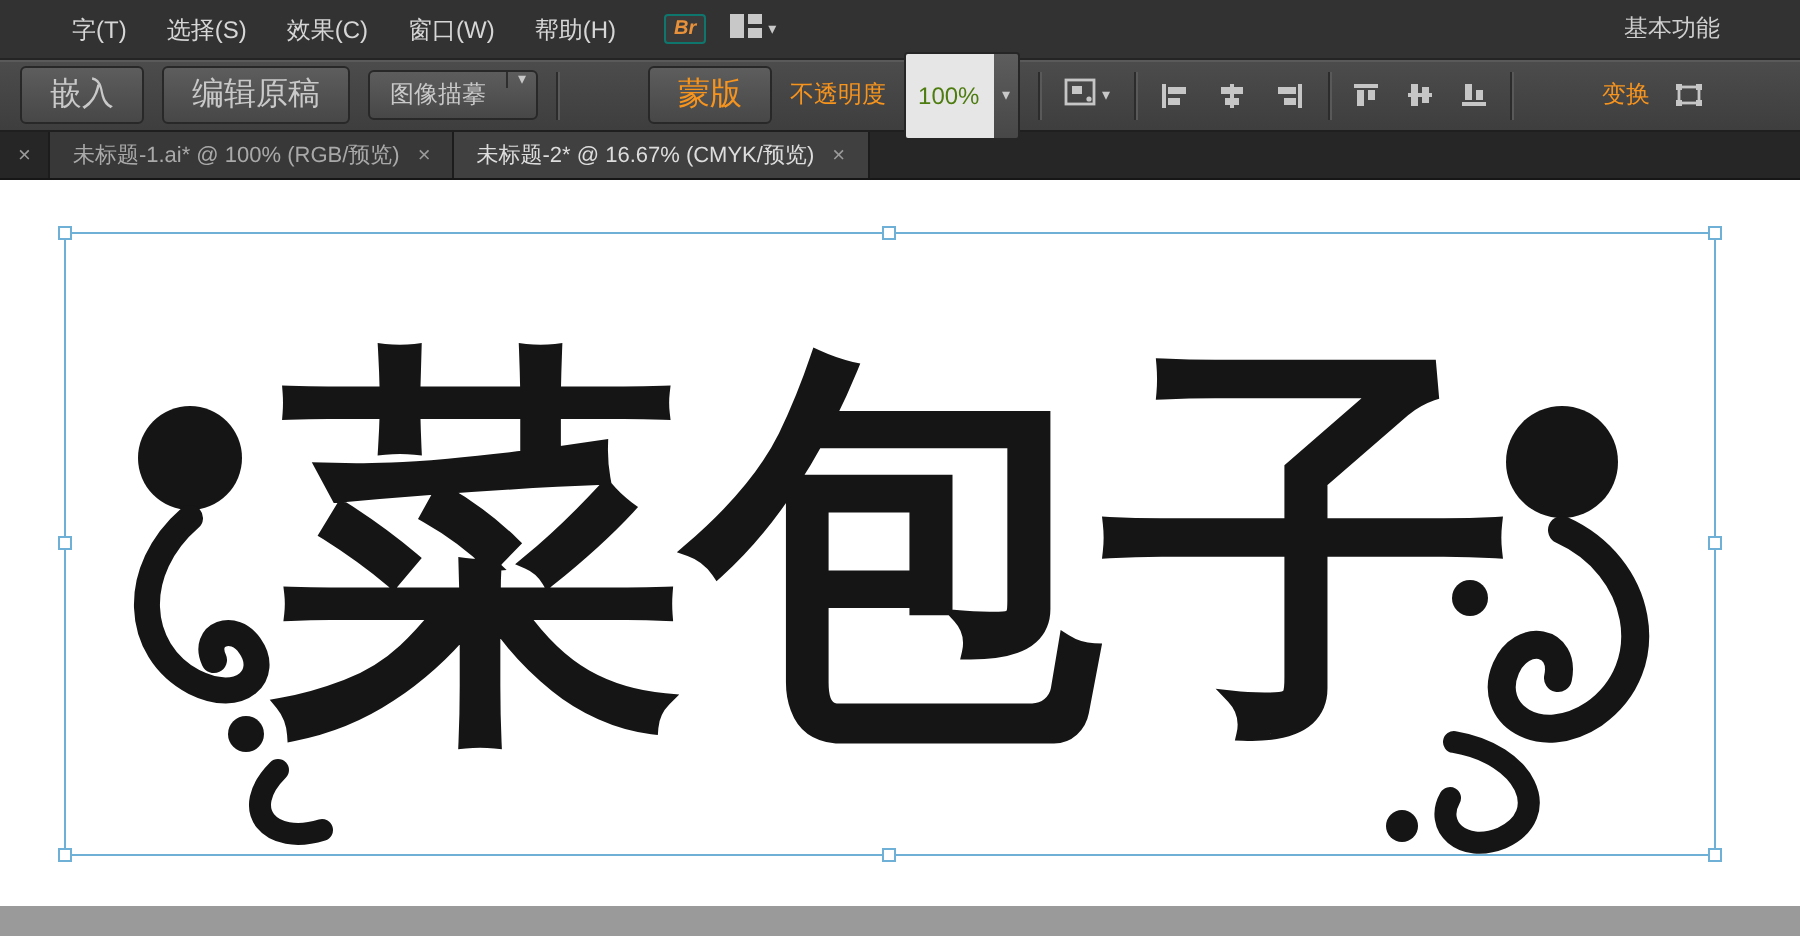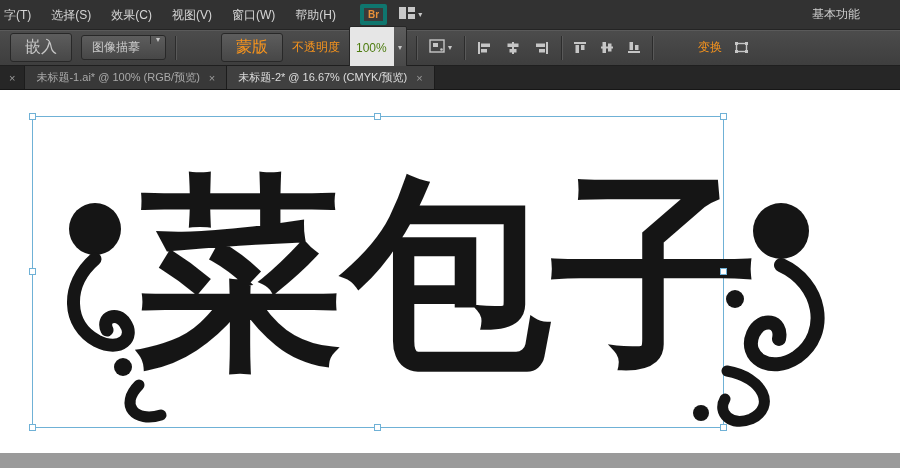--- a/index.html
+++ b/index.html
@@ -10,24 +10,24 @@
     -webkit-font-smoothing:antialiased;
   }
 
   
   .menubar {
     height:30px; background:#323232; border-bottom:1px solid #242424;
     display:flex; align-items:center; padding:0 6px 0 0;
     font-size:12px; color:#d6d6d6;
   }
   .menu-item { padding:0 10px; line-height:30px; cursor:default; white-space:nowrap; }
-  .menu-item:first-child { padding-left:4px; }
+  .menu-item:first-child { padding-left:4px;margin-left:32px; }
   .br-badge {
-    margin-left:14px; color:#e8913a; border:4px solid #0f766e; background:#3a3a3a;
-    font-size:10px; font-weight:bold; padding:1px 4px; border-radius:2px;
+    margin-left:14px; color:#e8913a; border:1px solid #0f766e; background:#3a3a3a;
+    font-size:10px; font-weight:bold; padding:1px 4px; border-radius:2px;font-style:italic;
   }
   .appbar-btn { margin-left:12px; display:flex; align-items:center; gap:3px; }
   .appbar-btn svg rect { fill:#c8c8c8; }
   .dd-glyph { font-size:8px; color:#c8c8c8; line-height:1; }
   .spacer { flex:1; }
   .workspace { padding-right:34px; color:#cfcfcf; white-space:nowrap; }
 
   
   .controlbar {
     height:36px; background:linear-gradient(#4c4c4c,#3e3e3e);
@@ -64,21 +64,21 @@
     display:flex; align-items:center; gap:9px; padding:0 11px;
     background:#383838; border-right:1px solid #1c1c1c; white-space:nowrap; cursor:default;
   }
   .tab.active { background:#404040; color:#dddddd; }
   .tab-close { color:#9a9a9a; font-size:11px; }
 
   
   .canvas { position:absolute; top:90px; left:0; width:900px; height:378px; background:#9a9a9a; }
   .artboard { position:absolute; top:0; left:0; width:900px; height:363px; background:#ffffff; }
   .selection {
-    position:absolute; left:32px; top:26px; width:692px; height:312px;
+    position:absolute; left:32px; top:26px; width:826px; height:312px;
     border:1px solid #6fb1d6;
   }
   .handle {
     position:absolute; width:7px; height:7px; background:#ffffff;
     border:1px solid #6fb1d6;
   }
   .h-tl { left:-4px; top:-4px; }       .h-tc { left:calc(50% - 4px); top:-4px; }
   .h-tr { right:-4px; top:-4px; }      .h-ml { left:-4px; top:calc(50% - 4px); }
   .h-mr { right:-4px; top:calc(50% - 4px); }
   .h-bl { left:-4px; bottom:-4px; }    .h-bc { left:calc(50% - 4px); bottom:-4px; }
@@ -92,21 +92,20 @@
   .artwork-svg .swirl { fill:none; stroke:#151515; stroke-linecap:round; }
   .artwork-svg .dot { fill:#151515; }
 </style>
 </head>
 <body>
 
 <div class="menubar">
   <span class="menu-item">字(T)</span>
   <span class="menu-item">选择(S)</span>
   <span class="menu-item">效果(C)</span>
-  <span class="menu-item">视图(V)</span>
   <span class="menu-item">窗口(W)</span>
   <span class="menu-item">帮助(H)</span>
 
   <span class="br-badge">Br</span>
 
   <span class="appbar-btn">
     <span>
       <svg width="16" height="12" viewBox="0 0 16 12">
           <rect x="0" y="0" width="7" height="12"></rect>
           <rect x="9" y="0" width="7" height="5"></rect>
@@ -116,20 +115,21 @@
     <span class="dd-glyph">▾</span>
   </span>
 
   <span class="spacer"></span>
 
   <span class="workspace">基本功能</span>
 </div>
 
 <div class="controlbar">
   <button class="btn">嵌入</button>
+  <button class="btn">编辑原稿</button>
 
   <span class="split-btn">
     <span class="split-label">图像描摹</span>
     <span class="split-arrow">
       <span class="dd-glyph">▾</span>
     </span>
   </span>
 
   <span class="sep"></span>
 

